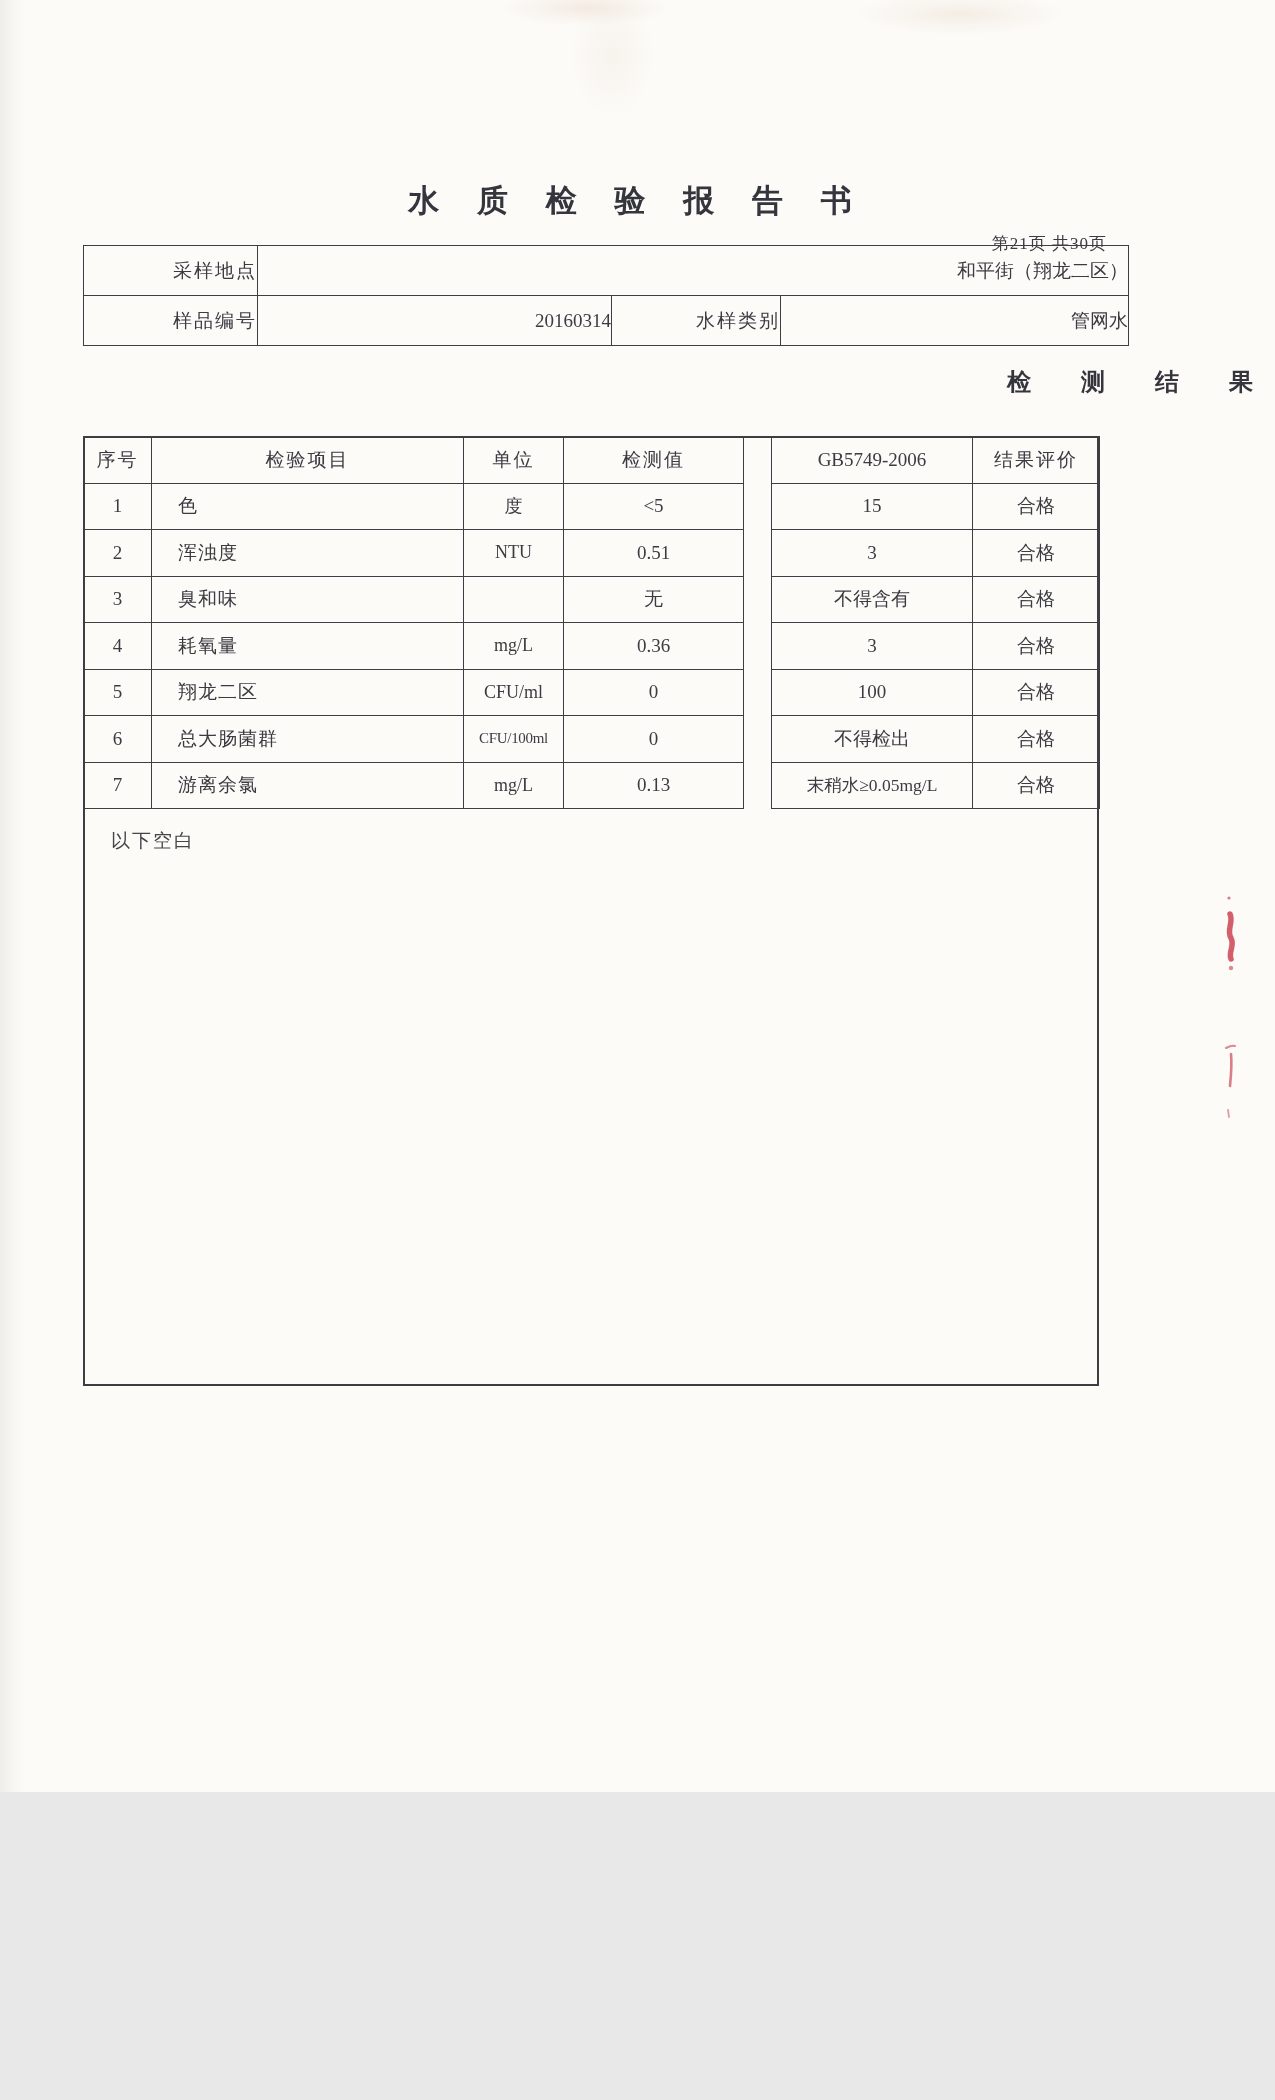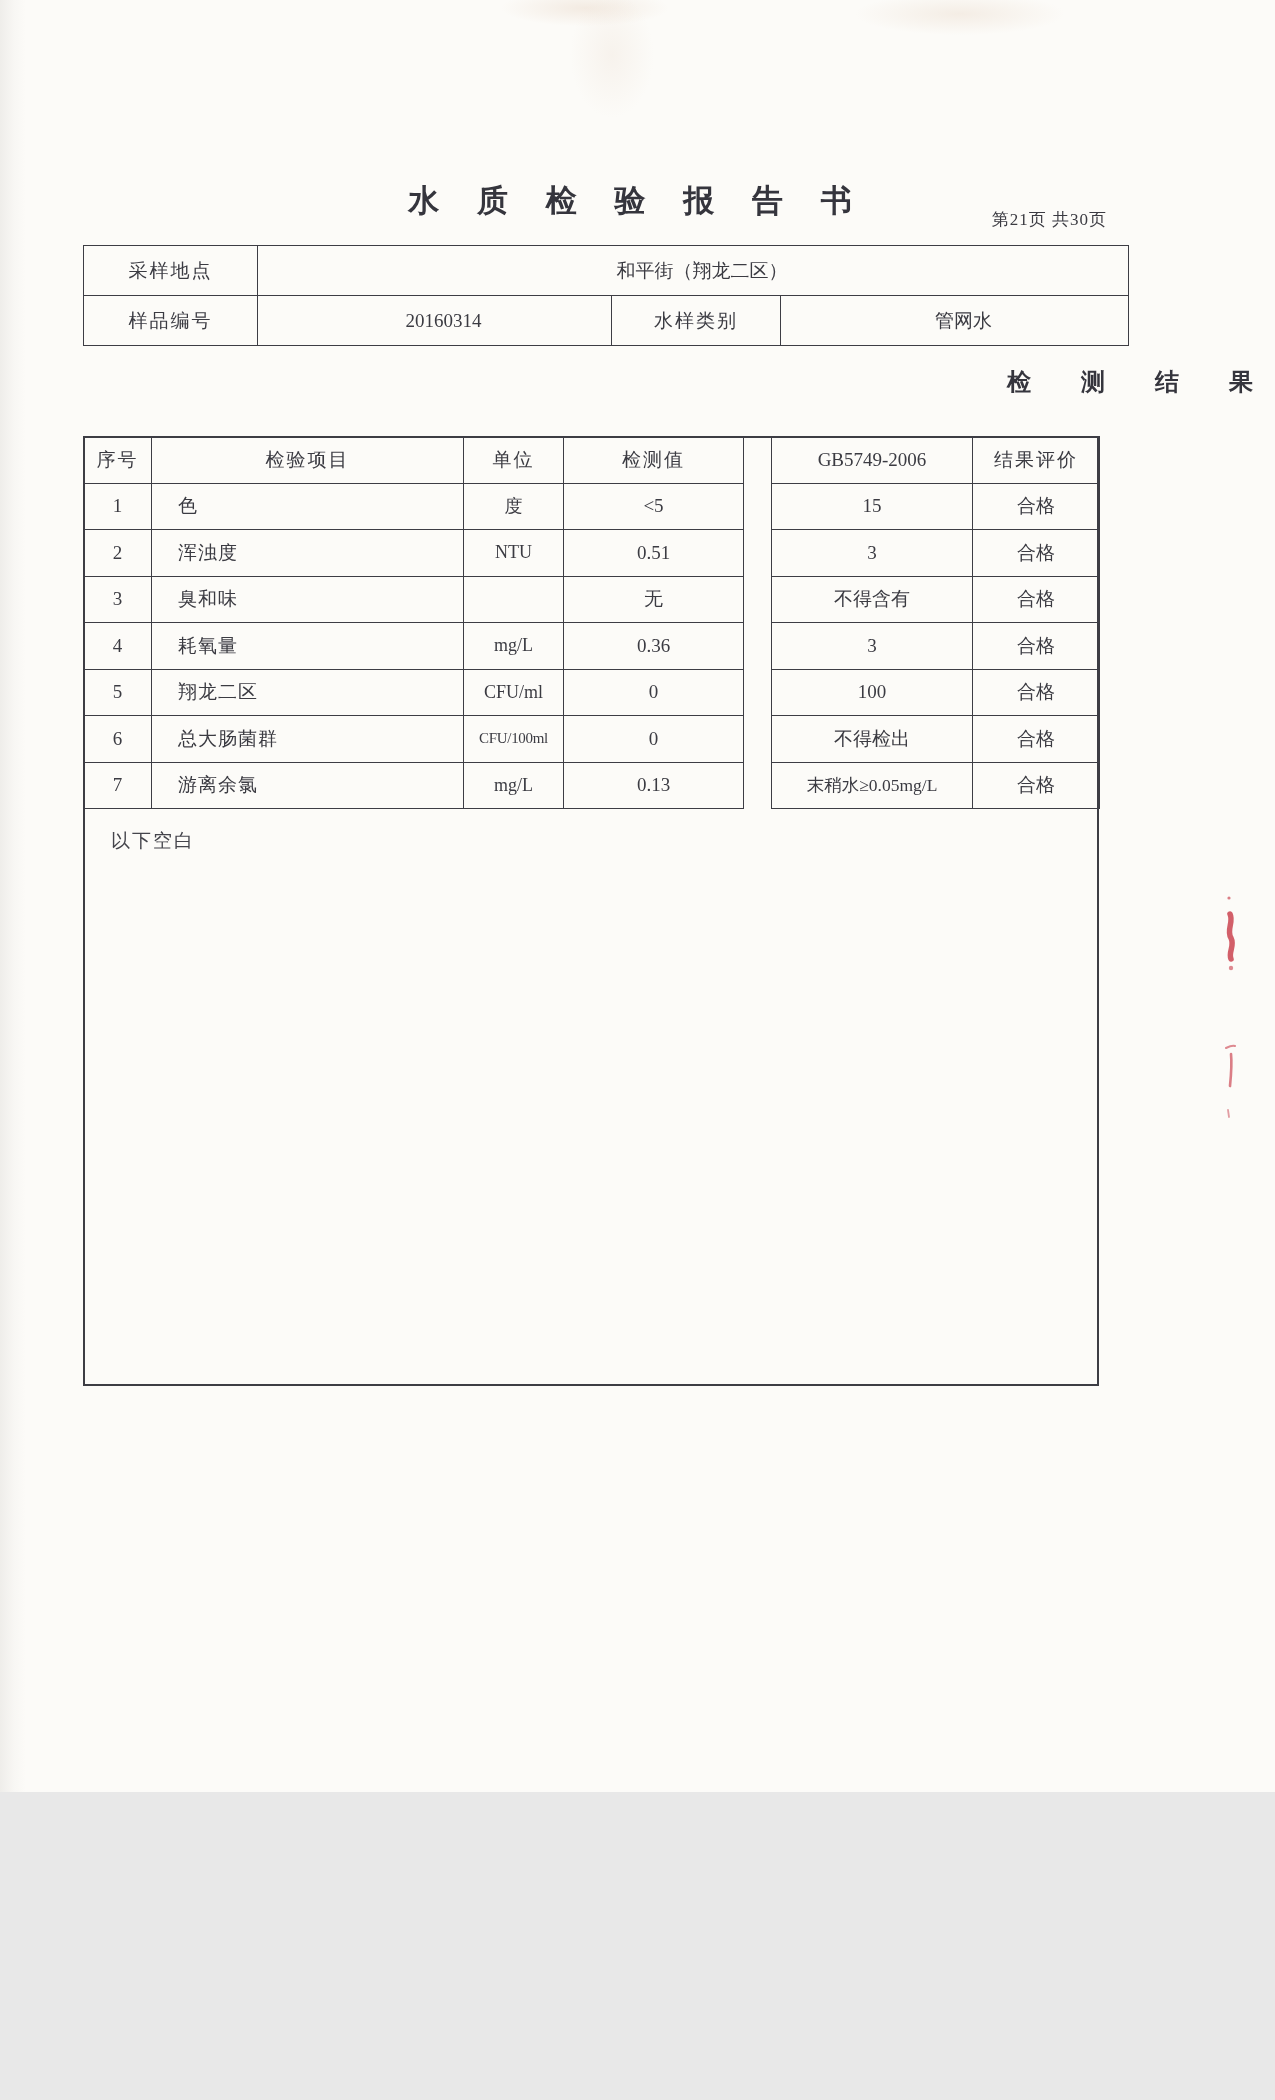--- a/index.html
+++ b/index.html
@@ -26,21 +26,21 @@
     top: 180px; left: 0; right: 0;
     text-align: center;
     font-size: 31px;
     font-weight: bold;
     letter-spacing: 15px;
     color: #35353d;
   }
 
   .page-info {
     position: absolute;
-    top: 208px;
+    top: 232px;
     right: 168px;
     font-size: 17px;
     color: #3b3b42;
     letter-spacing: 1px;
   }
 
   
   .sample-table {
     position: absolute;
     left: 83px; top: 245px;
@@ -48,22 +48,22 @@
     border-collapse: collapse;
     table-layout: fixed;
     font-size: 19px;
   }
   .sample-table td {
     border: 1.6px solid #3d3d44;
     height: 50px;
     vertical-align: middle;
     background: transparent;
   }
-  .sample-table td.lbl { text-align: center; letter-spacing: 2px; }
-  .sample-table td.val { text-align: center; padding-left: 18px; }
+  .sample-table td.lbl { text-align: right; letter-spacing: 2px; }
+  .sample-table td.val { text-align: right; padding-left: 18px; }
 
   .section-title {
     position: absolute;
     top: 366px; left: 0; right: 0;
     text-align: right;
     font-size: 24px;
     font-weight: bold;
     letter-spacing: 22px;
     color: #35353d;
   }

